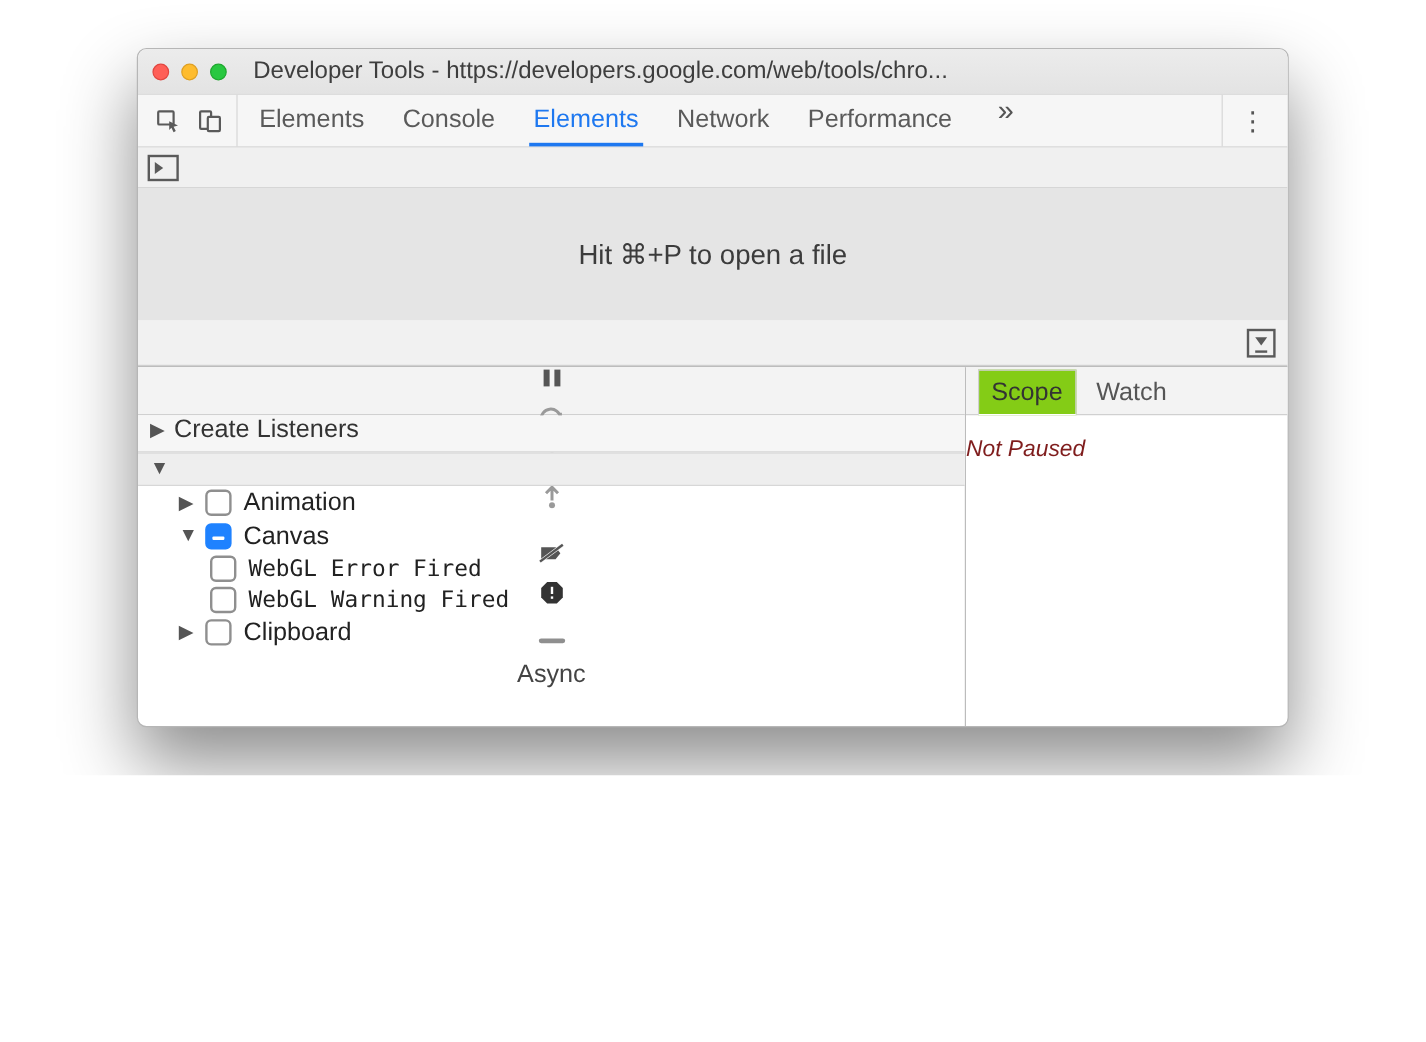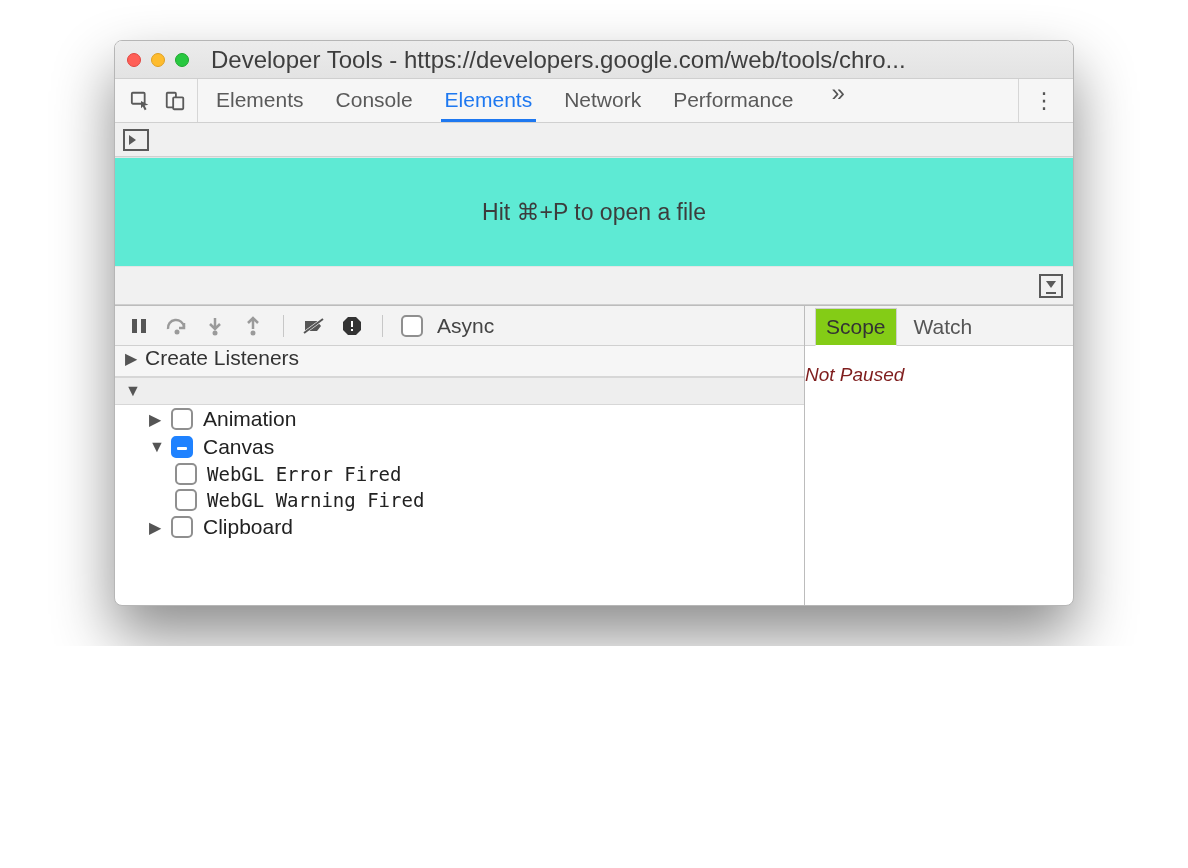--- a/index.html
+++ b/index.html
@@ -21,21 +21,21 @@
   
   .titlebar {
     display: flex;
     align-items: center;
     height: 38px;
     background: linear-gradient(#ececec 0%, #e3e3e3 100%);
     border-bottom: 1px solid #cfcfcf;
     padding: 0 12px;
     gap: 8px;
     color: #4a4a4a;
-    font-size: 24px;
+    font-size: 20px;
   }
   .traffic-lights { display: flex; gap: 10px; margin-right: 14px; }
   .light { width: 14px; height: 14px; border-radius: 50%; }
   .light.red { background:#ff5f57; border:1px solid #e14640; }
   .light.yellow { background:#febc2e; border:1px solid #dfa023; }
   .light.green { background:#28c840; border:1px solid #1fa82f; }
   .title-text { flex:1; overflow:hidden; white-space:nowrap; text-overflow:ellipsis; color:#3e3e3e; }
 
   
   .tabbar {
@@ -67,21 +67,21 @@
     display:flex; align-items:center; justify-content:flex-start;
   }
   .drawer-icon::after{
     content:""; position:absolute; left:4px; top:50%; transform:translateY(-50%);
     width:0;height:0;border-left:7px solid #5a5a5a;border-top:5px solid transparent;border-bottom:5px solid transparent;
   }
 
   
   .empty-area {
     height:110px;
-    background:#5eead4;
+    background:#e5e5e5;
     display:flex;
     align-items:center;
     justify-content:center;
     font-size:23px;
     color:#3c3c3c;
     border-top:1px solid #e5e5e5;
     border-bottom:1px solid #e5e5e5;
   }
   .gray-strip {
     height:38px;
@@ -106,21 +106,21 @@
     height:300px;
     border-top:1px solid #bcbcbc;
   }
   .left {
     flex:1; min-width:0;
     border-right:1px solid #bcbcbc;
     display:flex; flex-direction:column;
   }
   .dbgbar{
     height:40px; background:#f3f3f3; border-bottom:1px solid #d0d0d0;
-    display:flex; align-items:center; gap:14px; padding:0 12px; color:#555;
+    display:flex; align-items:center; gap:14px; padding:0 12px; color:#555;flex-direction:column;
   }
   .vsep{width:1px;height:22px;background:#c7c7c7;margin:0 4px;}
   .mini-checkbox{
     width:22px;height:22px;border:2px solid #8f8f8f;border-radius:5px;background:#fff;
   }
   .async-label{font-size:21px;color:#444;}
   .tree{
     flex:1; overflow:auto; font-size:21px; color:#222;
   }
   .tree-header{

